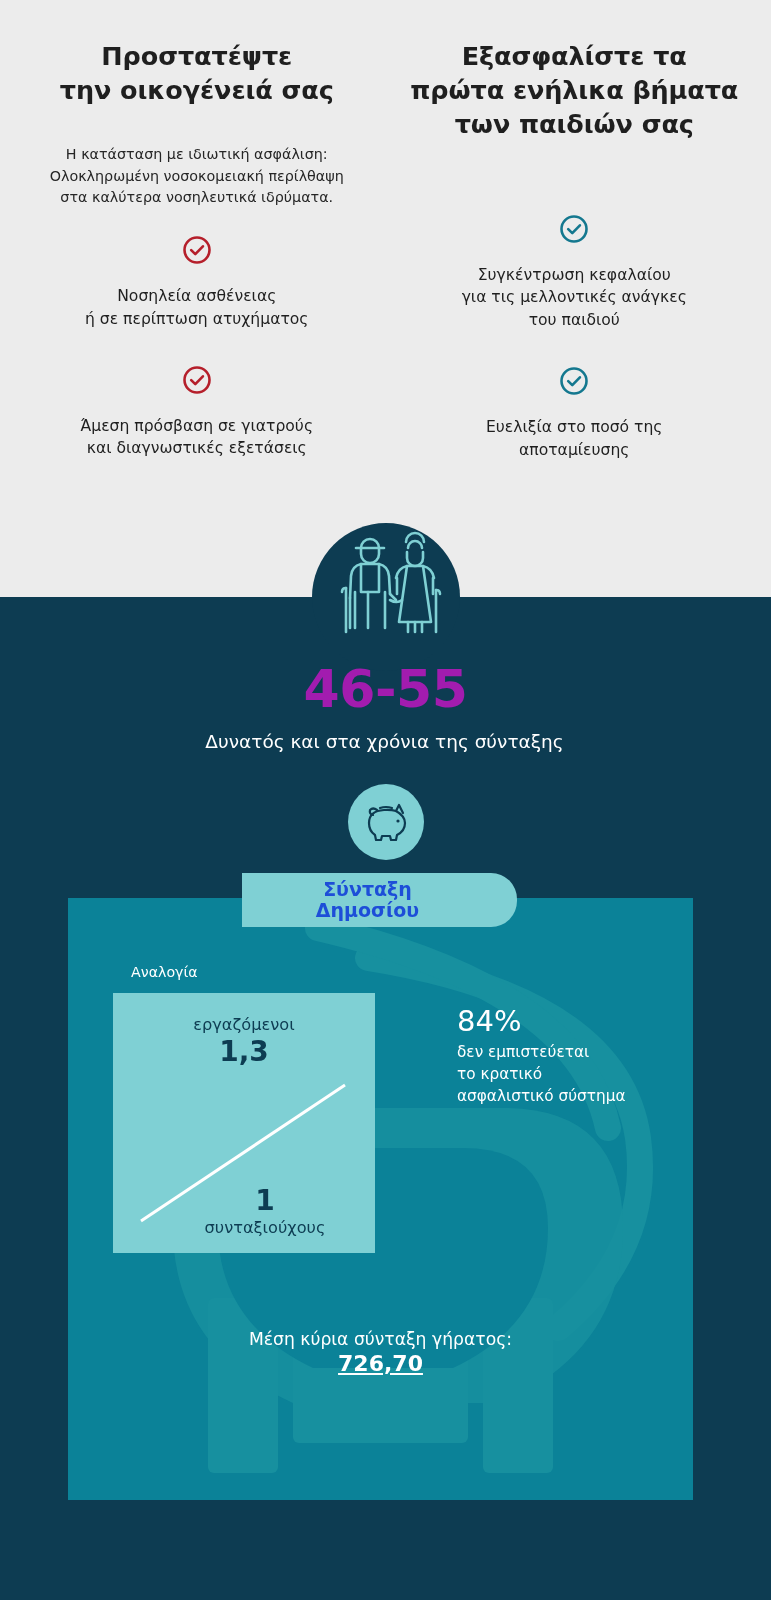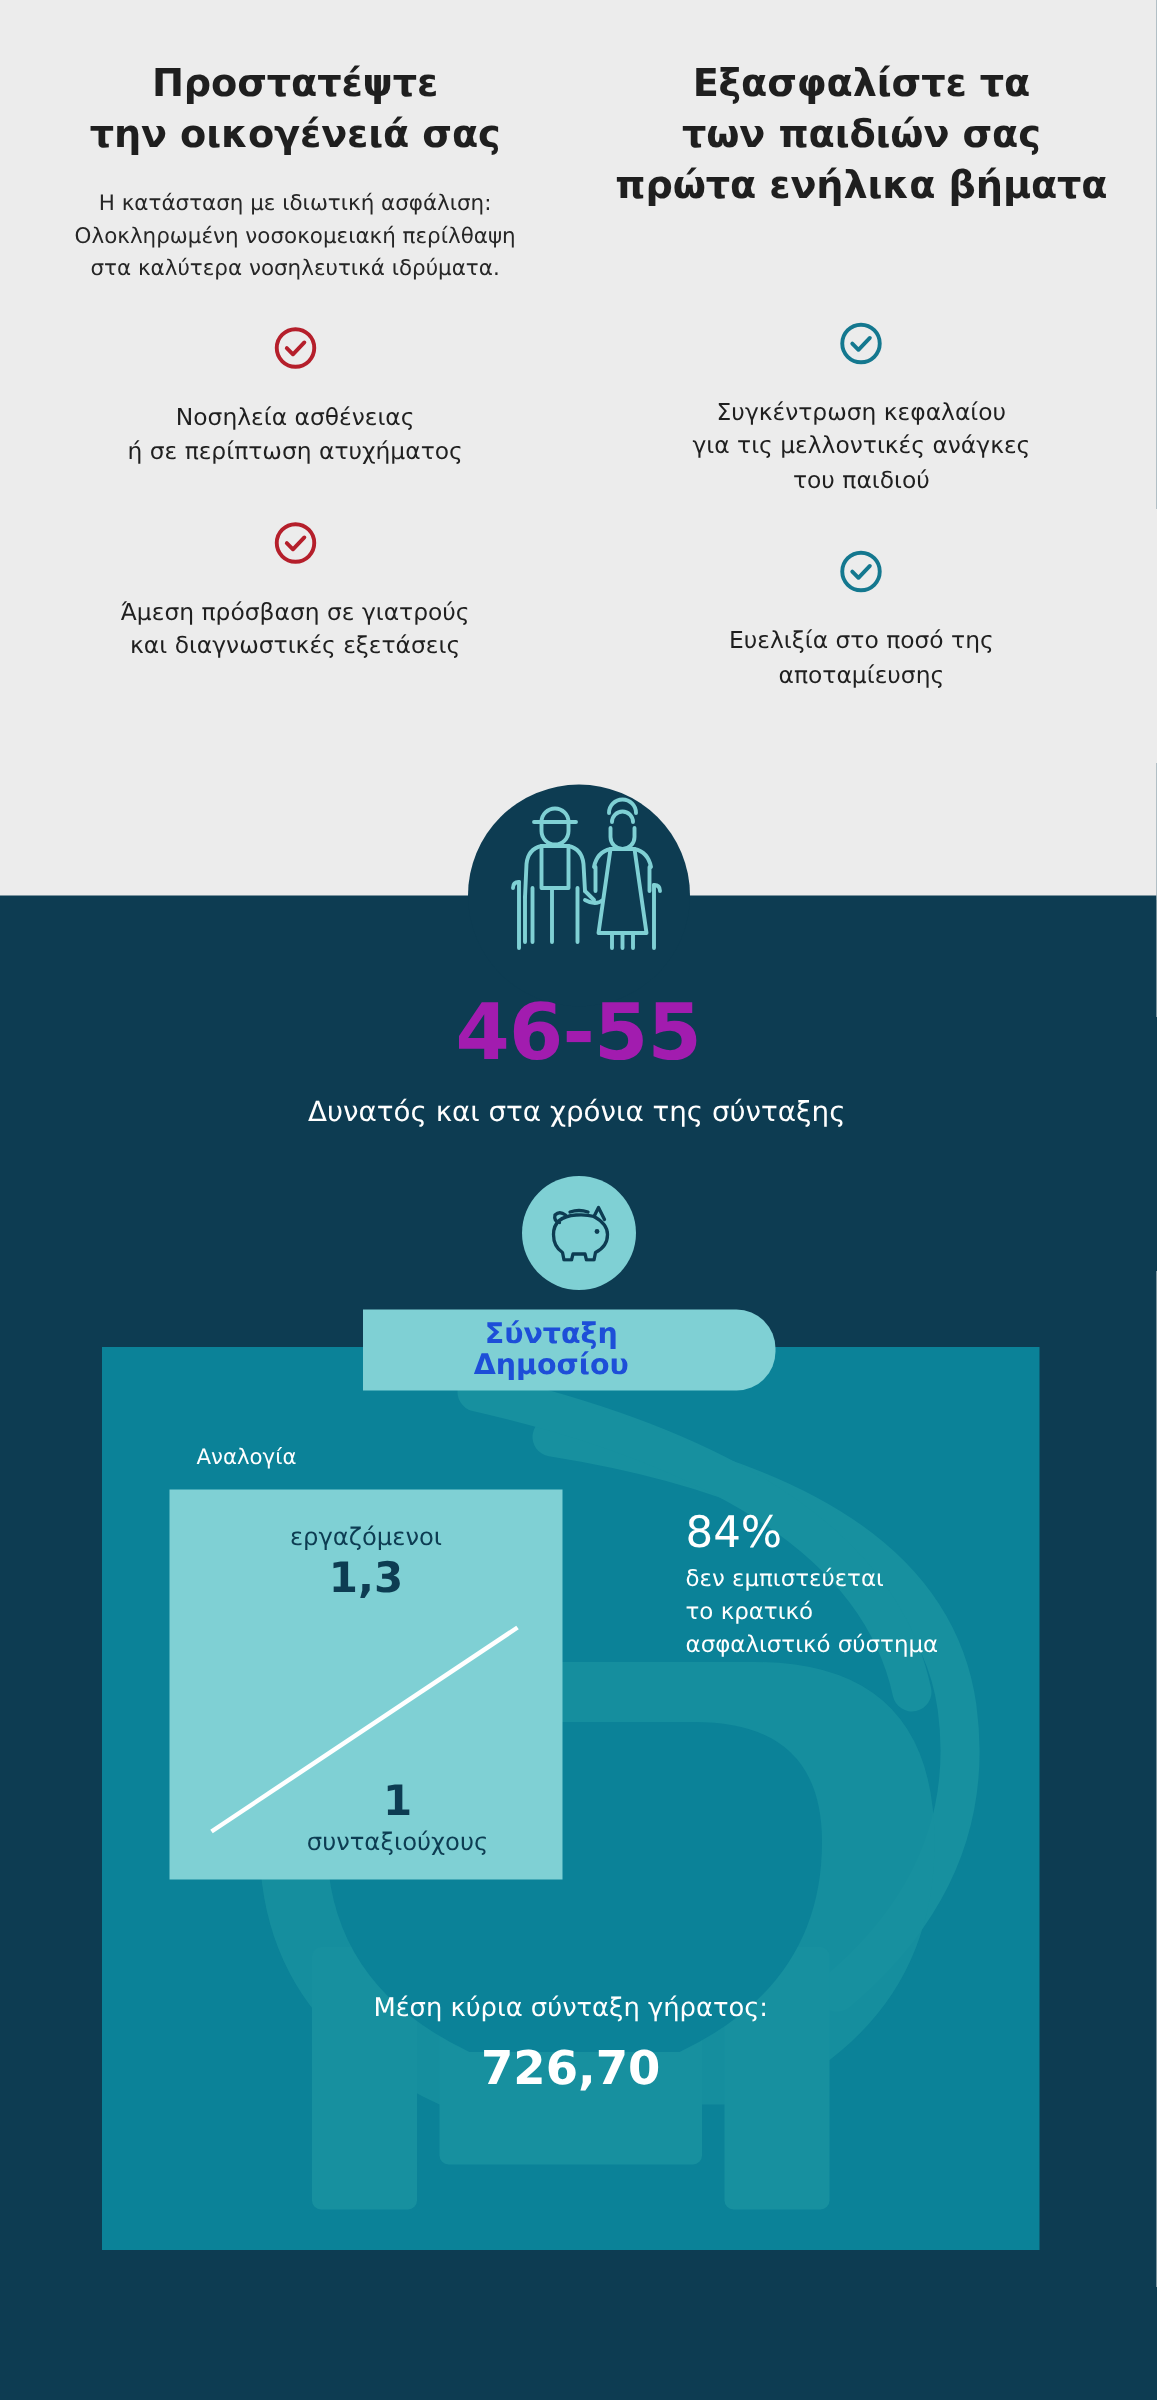--- a/index.html
+++ b/index.html
@@ -39,21 +39,21 @@
   .headline {
     font-size:25.5px;
     line-height:1.33;
     font-weight:700;
     color:#1f1f1f;
     letter-spacing:-0.1px;
   }
   .headline-right { font-size:25.5px; }
 
   .subcopy {
-    margin-top:18px;
+    margin-top:36px;
     font-size:14.3px;
     line-height:1.52;
     color:#262626;
   }
 
   .check-block { margin-top:26px; }
   .check-block.first-left  { margin-top:26px; }
   .check-block.first-right { margin-top:72px; }
   .check-block.second      { margin-top:34px; }
 
@@ -263,24 +263,25 @@
     width:625px;
     text-align:center;
     z-index:4;
     color:#ffffff;
   }
   .avg-label {
     font-size:17.2px;
     display:block;
   }
   .avg-value {
-    font-size:31px;
-    font-weight:700;
-    display:block;
-    margin-top:12px;
+    font-size:22px;
+    font-weight:700;
+    display:block;
+    margin-top:2px;
+    text-decoration:underline;
   }
 </style>
 </head>
 <body>
 
 <div id="page">
 
   <div class="top-section">
 
     <div class="col col-left">
@@ -318,22 +319,22 @@
         <div class="check-text">
           <div>Άμεση πρόσβαση σε γιατρούς</div>
           <div>και διαγνωστικές εξετάσεις</div>
         </div>
       </div>
     </div>
 
     <div class="col col-right">
       <div class="headline headline-right">
         <div>Εξασφαλίστε τα</div>
+        <div>πρώτα ενήλικα βήματα</div>
         <div>των παιδιών σας</div>
-        <div>πρώτα ενήλικα βήματα</div>
       </div>
 
       <div class="check-block first-right">
         <span class="check-icon">
           <svg width="30" height="30" viewBox="0 0 30 30">
             <circle cx="15" cy="15" r="12.5" fill="none" stroke="#14788f" stroke-width="2.6"></circle>
             <path d="M9.2 15.1 L13.3 19.2 L20.9 11.3" fill="none" stroke="#14788f" stroke-width="2.6" stroke-linecap="round" stroke-linejoin="round"></path>
           </svg>
         </span>
         <div class="check-text">

